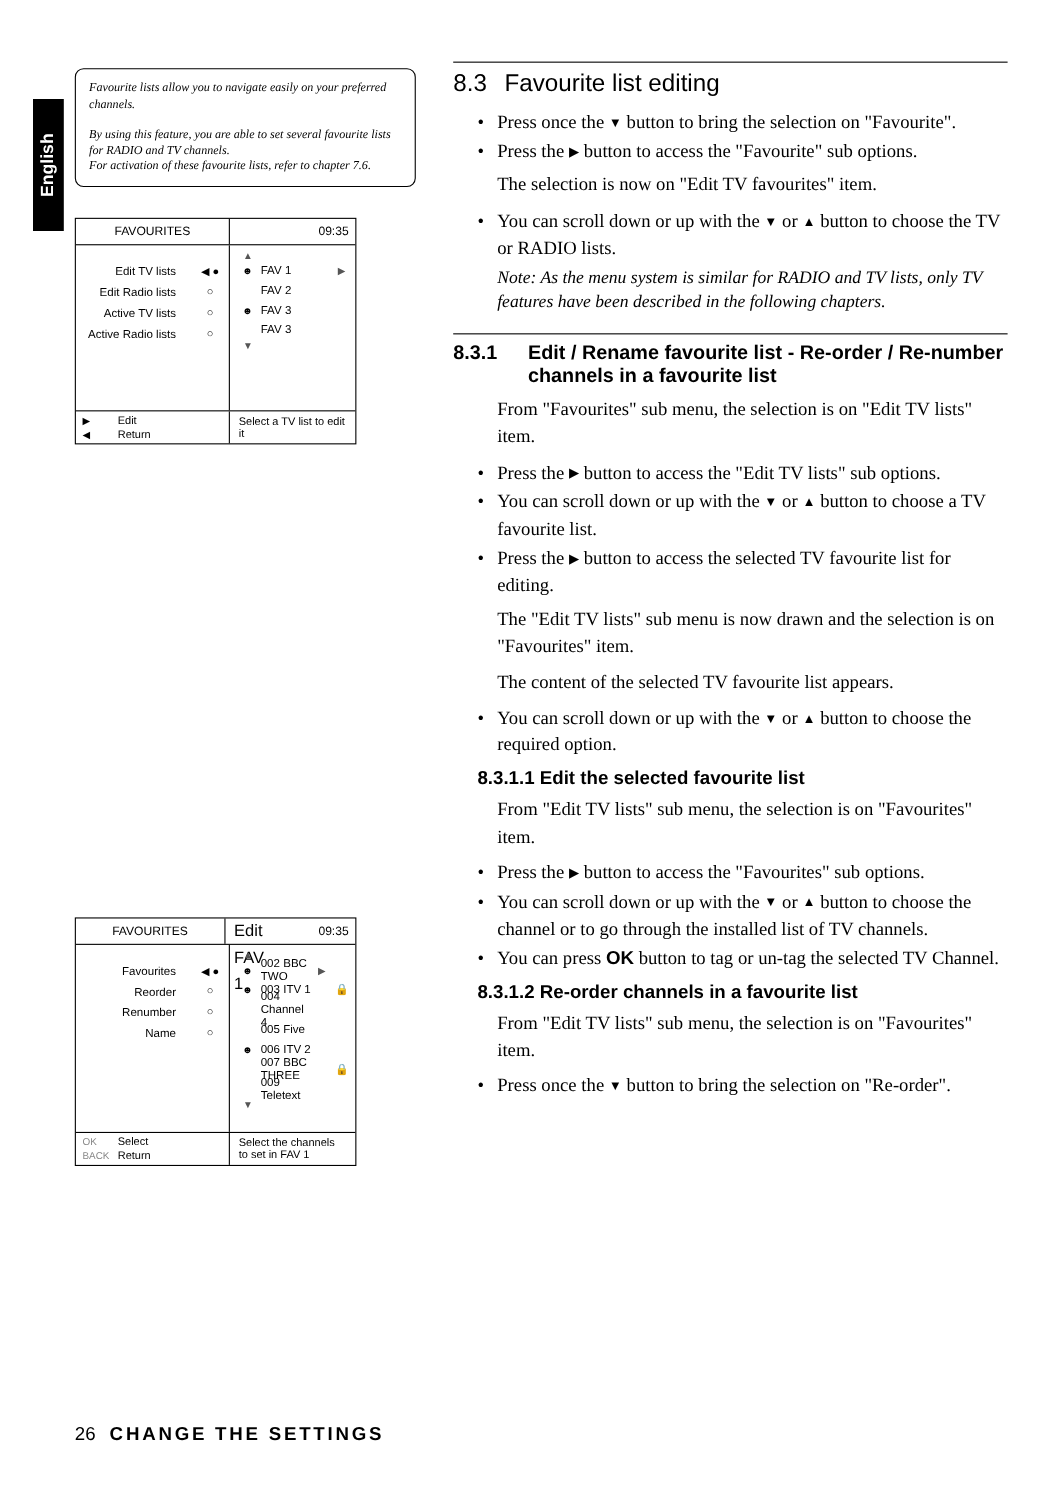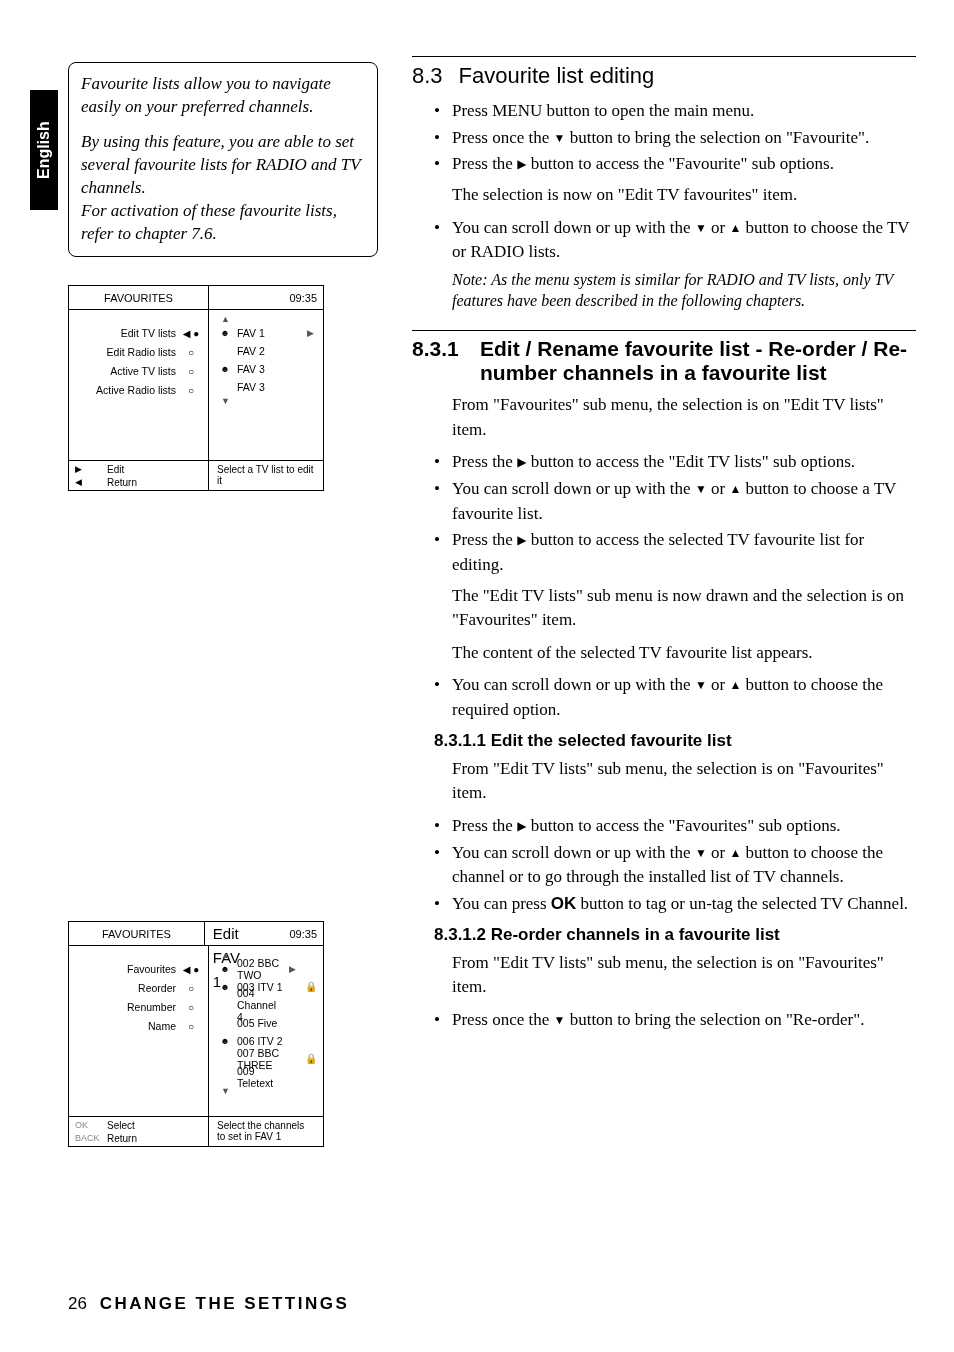--- a/index.html
+++ b/index.html
@@ -34,21 +34,21 @@
     position: absolute;
     left: 68px;
     top: 62px;
     width: 312px;
   }
   .intro-box {
     border: 1.5px solid #000;
     border-radius: 8px;
     padding: 10px 12px;
     font-style: italic;
-    font-size: 17px;
+    font-size: 11px;
     line-height: 1.35;
     width: 310px;
   }
   .intro-box p { margin-bottom: 12px; }
   .intro-box p:last-child { margin-bottom: 0; }
 
   .osd {
     border: 1.5px solid #000;
     width: 256px;
     font-family: Arial, sans-serif;
@@ -75,21 +75,21 @@
   .osd-left-pane {
     width: 140px;
     border-right: 1.5px solid #000;
     padding: 14px 6px 6px 6px;
     font-size: 11px;
   }
   .osd-left-item {
     display: flex;
     justify-content: flex-end;
     align-items: center;
-    gap: 4px;
+    gap: 20px;
     height: 19px;
     font-size: 10.5px;
   }
   .osd-left-item .mark { width: 22px; text-align: center; font-size: 10px; }
   .osd-right-pane {
     flex: 1;
     padding: 4px 6px 2px 6px;
     position: relative;
   }
   .arr-up, .arr-down { text-align: left; padding-left: 6px; color:#555; font-size:9px; }
@@ -138,21 +138,21 @@
     font-family: Arial, sans-serif;
     font-weight: normal;
     font-size: 22px;
     margin-bottom: 10px;
     display: flex;
     gap: 16px;
   }
   h3.subsect {
     font-family: Arial, sans-serif;
     font-weight: bold;
-    font-size: 21px;
+    font-size: 18px;
     margin-bottom: 8px;
     display: flex;
     gap: 14px;
     justify-content: flex-end;
   }
   h3.subsect .num { width: 54px; flex-shrink: 0; }
   h4.subsub { font-family: Arial, sans-serif; font-weight: bold; font-size: 17px; margin: 8px 0 4px 22px; }
   ul.bullets { list-style: none; padding-left: 22px; margin-bottom: 4px; }
   ul.bullets > li { position: relative; padding-left: 18px; line-height: 1.45; margin-bottom: 2px; }
   ul.bullets > li::before { content: "•"; position: absolute; left: 0; top: 0; }
@@ -334,21 +334,20 @@
   </div>
 </div>
 
 <div class="right-col">
   <div class="hr"></div>
   <h2 class="sect">
     <span>8.3</span>
       <span>Favourite list editing</span>
   </h2>
   <ul class="bullets">
-    <li>Press MENU button to open the main menu.</li>
     <li><span>Press once the </span><span class="tri">▼</span><span> button to bring the selection on "Favourite".</span></li>
     <li><span>Press the </span><span class="tri">▶</span><span> button to access the "Favourite" sub options.</span></li>
   </ul>
   <div class="indent">The selection is now on "Edit TV favourites" item.</div>
   <ul class="bullets">
     <li><span>You can scroll down or up with the </span><span class="tri">▼</span><span> or </span><span class="tri">▲</span><span> button to choose the TV or RADIO lists.</span></li>
   </ul>
   <div class="note">Note: As the menu system is similar for RADIO and TV lists, only TV features have been described in the following chapters.</div>
 
   <div class="hr"></div>

